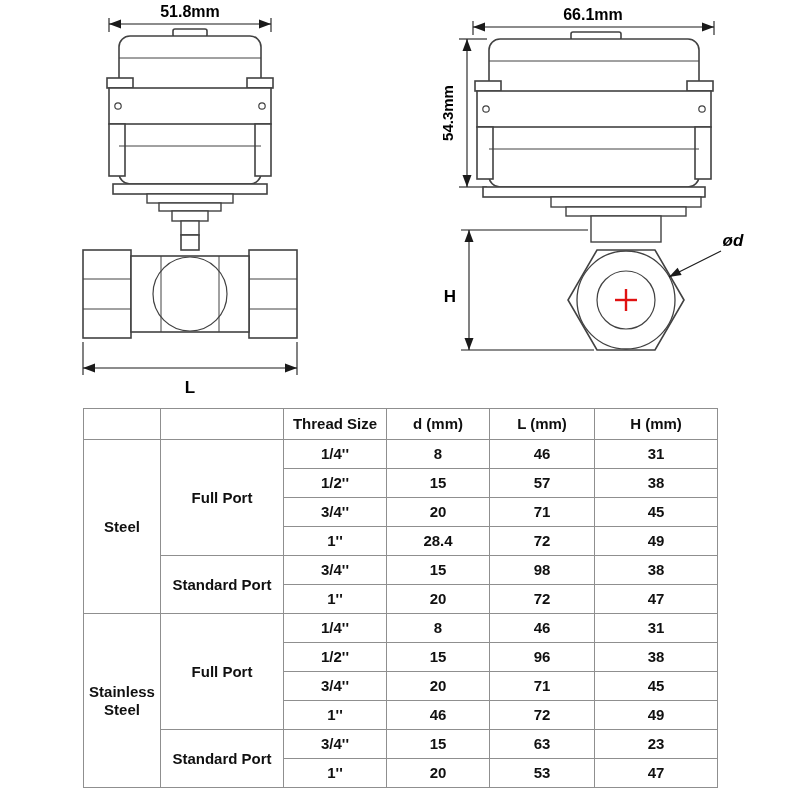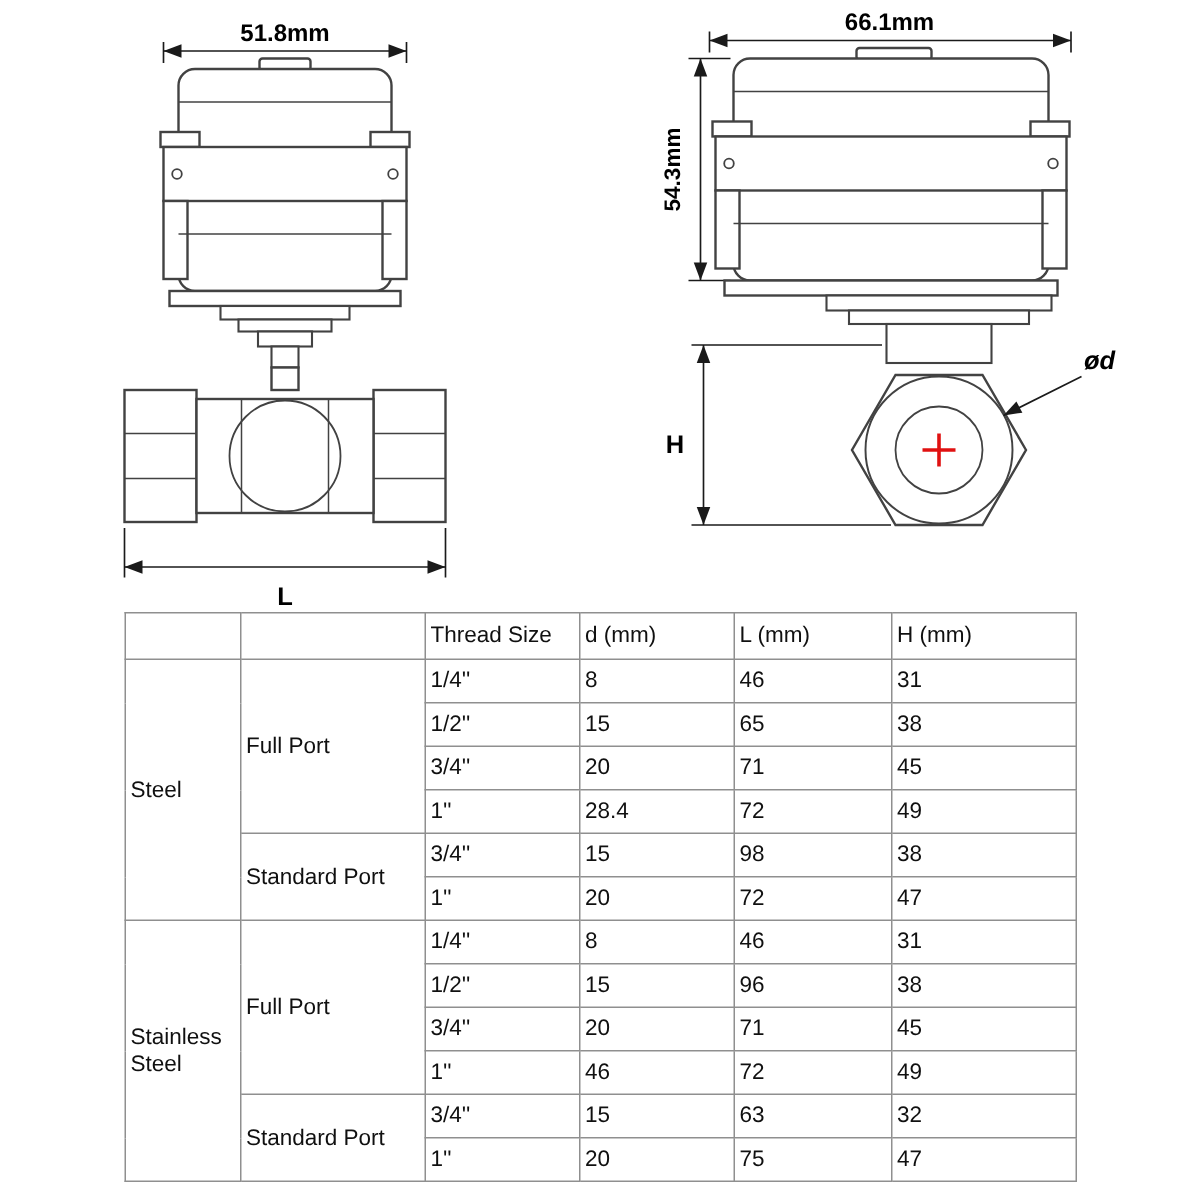--- a/index.html
+++ b/index.html
@@ -7,30 +7,30 @@
     width: 800px; height: 800px;
     background: #ffffff;
     font-family: "Liberation Sans", sans-serif;
   }
   .sheet {
     position: relative;
     width: 800px; height: 800px;
     background: #ffffff;
     overflow: hidden;
   }
-  .drawing-front { position: absolute; left: 55px; top: 12px; width: 330px; height: 395px; }
+  .drawing-front { position: absolute; left: 55px; top: 2px; width: 330px; height: 395px; }
   .drawing-side  { position: absolute; left: 431px; top: 5px; width: 360px; height: 395px; }
   .spec-table-wrap { position: absolute; left: 83px; top: 408px; width: 634px; }
   table.spec { border-collapse: collapse; table-layout: fixed; width: 634px; }
   table.spec th, table.spec td {
     border: 1px solid #8f8f8f;
-    font-weight: normal;
+    font-weight: bold;
     font-size: 15px;
     color: #101010;
-    text-align: left;
+    text-align: center;
     vertical-align: middle;
     height: 29px;
     line-height: 1.15;
     padding: 1px 3px;
     background: #ffffff;
   }
   table.spec thead th { height: 31px; }
   svg text { font-family: "Liberation Sans", sans-serif; }
 </style>
 </head>
@@ -189,21 +189,21 @@
           <td rowspan="6">Steel</td>
           <td rowspan="4">Full Port</td>
           <td>1/4''</td>
           <td>8</td>
           <td>46</td>
           <td>31</td>
         </tr>
         <tr>
           <td>1/2''</td>
           <td>15</td>
-          <td>65</td>
+          <td>57</td>
           <td>38</td>
         </tr>
         <tr>
           <td>3/4''</td>
           <td>20</td>
           <td>71</td>
           <td>45</td>
         </tr>
         <tr>
           <td>1''</td>
@@ -248,25 +248,25 @@
           <td>1''</td>
           <td>46</td>
           <td>72</td>
           <td>49</td>
         </tr>
         <tr>
           <td rowspan="2">Standard Port</td>
           <td>3/4''</td>
           <td>15</td>
           <td>63</td>
-          <td>32</td>
-        </tr>
-        <tr>
-          <td>1''</td>
-          <td>20</td>
-          <td>75</td>
+          <td>23</td>
+        </tr>
+        <tr>
+          <td>1''</td>
+          <td>20</td>
+          <td>53</td>
           <td>47</td>
         </tr>
       </tbody>
     </table>
   </div>
 
 </div>
 
 </body></html>

